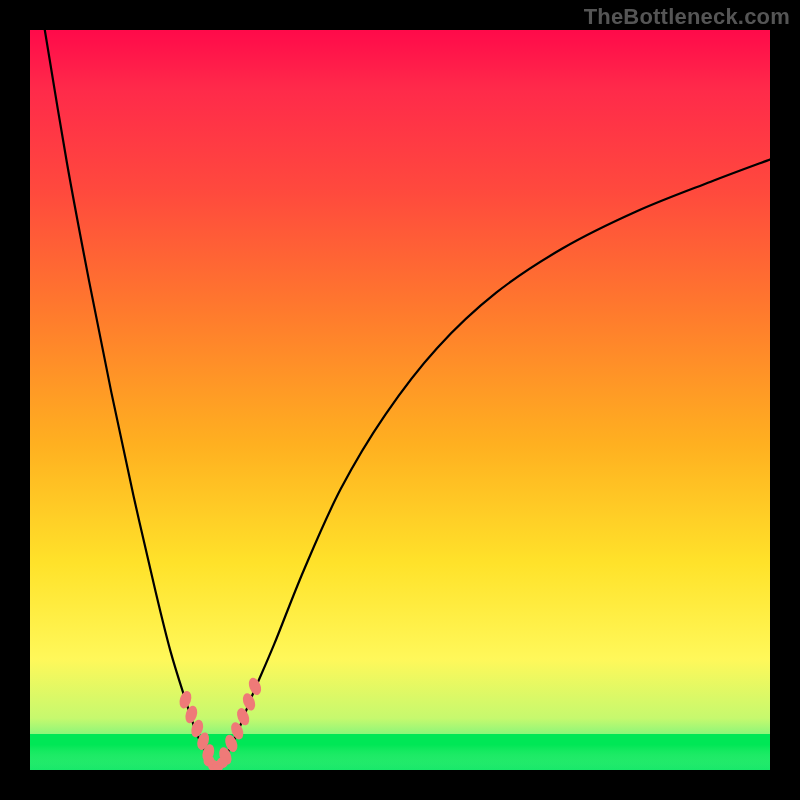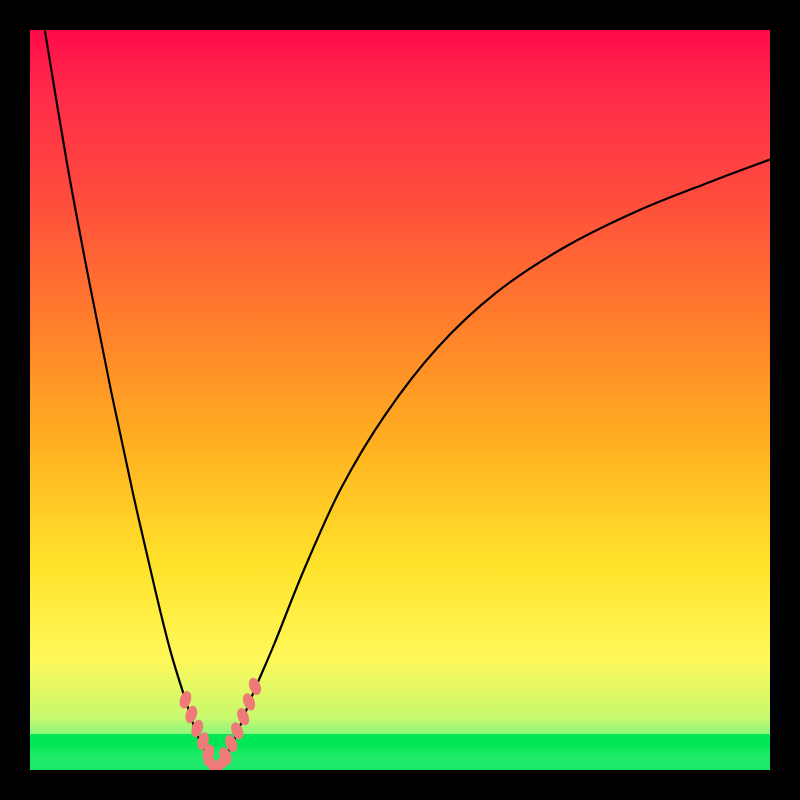--- a/index.html
+++ b/index.html
@@ -80,20 +80,21 @@
   }
   .bead {
     fill: #ef7a78;
   }
 </style>
 </head>
 <body>
 
 <div class="frame">
 
+  <div class="watermark">TheBottleneck.com</div>
 
   <div class="plot-area">
     <div class="gradient-bg"></div>
 
     <svg class="curves" viewBox="0 0 740 740" preserveAspectRatio="none">
       <path id="left-branch-path" class="curve-path" d="M 14.80 0.00 C 18.50 22.20, 29.60 91.27, 37.00 133.20 C 44.40 175.13, 51.80 213.37, 59.20 251.60 C 66.60 289.83, 74.00 326.83, 81.40 362.60 C 88.80 398.37, 96.20 432.90, 103.60 466.20 C 111.00 499.50, 119.63 536.50, 125.80 562.40 C 131.97 588.30, 135.67 603.72, 140.60 621.60 C 145.53 639.48, 151.08 656.13, 155.40 669.70 C 159.72 683.27, 162.80 693.75, 166.50 703.00 C 170.20 712.25, 174.52 719.03, 177.60 725.20 C 180.68 731.37, 183.77 737.53, 185.00 740.00"></path>
       <path id="right-branch-path" class="curve-path" d="M 185.00 740.00 C 186.85 737.53, 192.40 731.37, 196.10 725.20 C 199.80 719.03, 202.88 712.87, 207.20 703.00 C 211.52 693.13, 215.83 680.80, 222.00 666.00 C 228.17 651.20, 235.57 635.17, 244.20 614.20 C 252.83 593.23, 262.70 566.10, 273.80 540.20 C 284.90 514.30, 297.23 484.70, 310.80 458.80 C 324.37 432.90, 339.17 408.23, 355.20 384.80 C 371.23 361.37, 388.50 338.55, 407.00 318.20 C 425.50 297.85, 445.23 279.35, 466.20 262.70 C 487.17 246.05, 509.37 231.87, 532.80 218.30 C 556.23 204.73, 582.13 192.40, 606.80 181.30 C 631.47 170.20, 658.60 160.33, 680.80 151.70 C 703.00 143.07, 730.13 133.20, 740.00 129.50"></path>
       <g id="markers-group">
           <ellipse cx="155.40" cy="669.70" rx="5.5" ry="9" class="bead" transform="rotate(18 155.40 669.70)"></ellipse>
           <ellipse cx="161.32" cy="684.50" rx="5.5" ry="9" class="bead" transform="rotate(18 161.32 684.50)"></ellipse>

